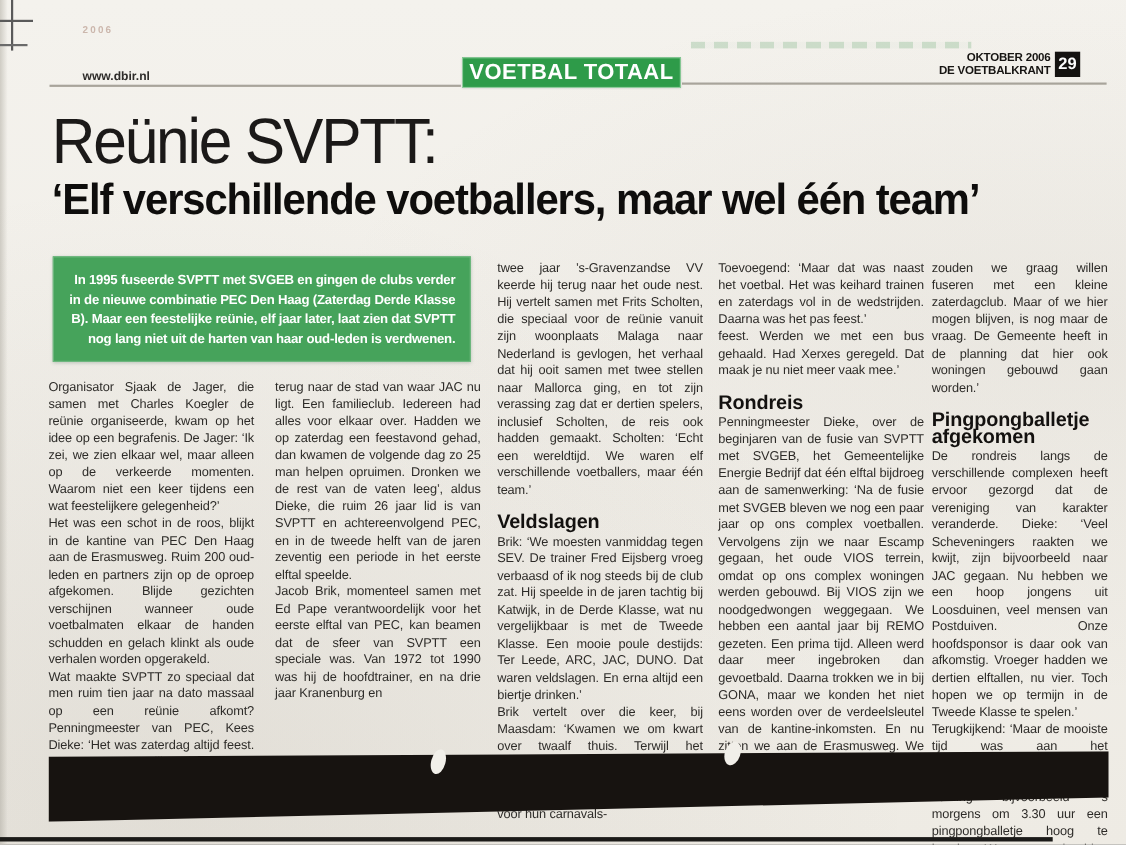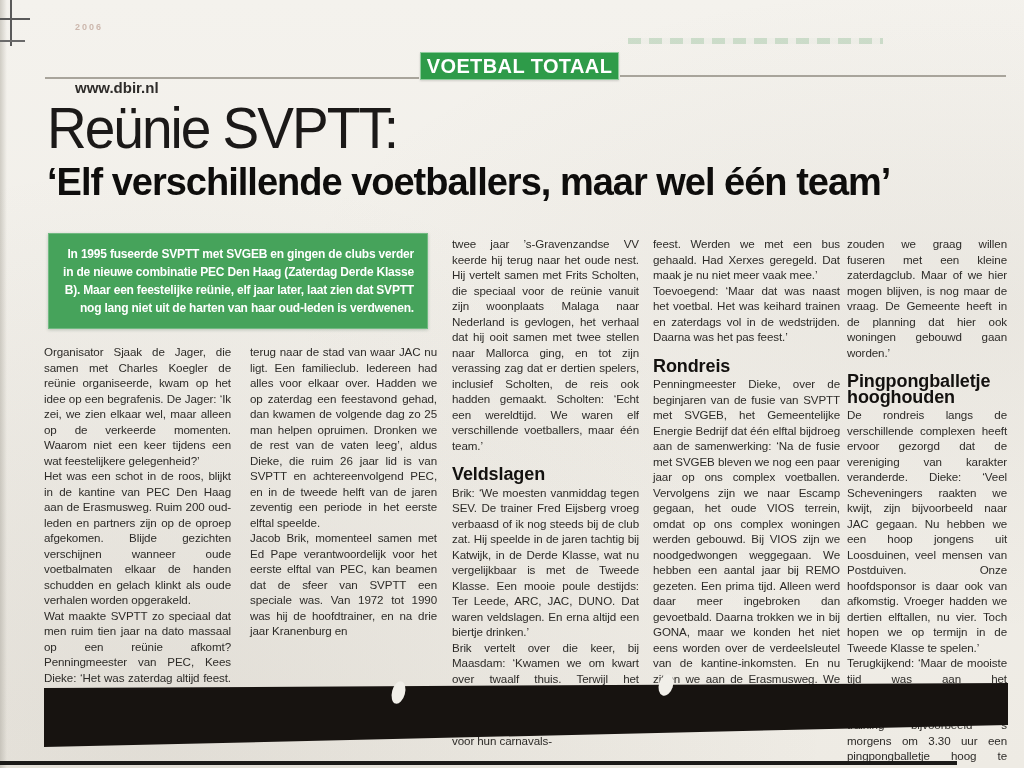--- a/index.html
+++ b/index.html
@@ -18,21 +18,21 @@
   .crop-h2 { position:absolute; left:0;    top:40px; width:25px; height:2px;  background:#6a6a6a; }
   .bleed-text {
     position:absolute; left:75px; top:22px; font-size:9px; font-weight:bold;
     color:#b29183; opacity:0.6; filter:blur(0.7px); letter-spacing:2px;
   }
   .bleed-green {
     position:absolute; left:628px; top:38px; width:255px; height:6px; opacity:0.5; filter:blur(0.6px);
     background:repeating-linear-gradient(90deg, rgba(70,150,85,0.45) 0 13px, rgba(70,150,85,0.06) 13px 21px);
   }
   
-  .site-url   { position:absolute; left:75px;  top:79px; font-size:15px; font-weight:bold; color:#2e2c2a; }
+  .site-url   { position:absolute; left:75px;  top:64px; font-size:11px; font-weight:bold; color:#2e2c2a; }
   .rule-left  { position:absolute; left:45px;  top:77px; width:374px; height:2px; background:#a8a49b; }
   .rule-right { position:absolute; left:620px; top:75px; width:386px; height:2px; background:#a8a49b; }
   .banner {
     position:absolute; left:420px; top:52px; width:199px; height:28px;
     background:#2e9b49; border:1px solid #8ecb9c; box-sizing:border-box;
     display:flex; align-items:center; justify-content:center;
     box-shadow:0 1px 2px rgba(0,0,0,0.15);
   }
   .banner-label { color:#ffffff; font-weight:bold; font-size:20px; letter-spacing:0.4px; }
   .issue-block { position:absolute; left:818px; top:46px; width:164px; display:flex; align-items:flex-start; }
@@ -95,20 +95,27 @@
   <div class="crop-h2"></div>
   <div class="bleed-text">2006</div>
   <div class="bleed-green"></div>
 
   <div class="site-url">www.dbir.nl</div>
   <div class="rule-left"></div>
   <div class="rule-right"></div>
   <div class="banner">
     <span class="banner-label">VOETBAL TOTAAL</span>
   </div>
+  <div class="issue-block">
+    <div class="issue-text">
+      <div>OKTOBER 2006</div>
+      <div>DE VOETBALKRANT</div>
+    </div>
+    <div class="page-num">29</div>
+  </div>
 
   <div class="title">Reünie SVPTT:</div>
   <div class="subtitle">‘Elf verschillende voetballers, maar wel één team’</div>
 
   <div class="intro-box">
     <p>In 1995 fuseerde SVPTT met SVGEB en gingen de clubs verder in de nieuwe combinatie PEC Den Haag (Zaterdag Derde Klasse B). Maar een feestelijke reünie, elf jaar later, laat zien dat SVPTT nog lang niet uit de harten van haar oud-leden is verdwenen.</p>
   </div>
 
   <div class="col" id="col1">
     <p>Organisator Sjaak de Jager, die samen met Charles Koegler de reünie organiseerde, kwam op het idee op een begrafenis. De Jager: ‘Ik zei, we zien elkaar wel, maar alleen op de verkeerde momenten. Waarom niet een keer tijdens een wat feestelijkere gelegenheid?’</p>
@@ -122,29 +129,29 @@
   </div>
 
   <div class="col" id="col3">
     <p>twee jaar ’s-Gravenzandse VV keerde hij terug naar het oude nest. Hij vertelt samen met Frits Scholten, die speciaal voor de reünie vanuit zijn woonplaats Malaga naar Nederland is gevlogen, het verhaal dat hij ooit samen met twee stellen naar Mallorca ging, en tot zijn verassing zag dat er dertien spelers, inclusief Scholten, de reis ook hadden gemaakt. Scholten: ‘Echt een wereldtijd. We waren elf verschillende voetballers, maar één team.’</p>
     <h3>Veldslagen</h3>
     <p>Brik: ‘We moesten vanmiddag tegen SEV. De trainer Fred Eijsberg vroeg verbaasd of ik nog steeds bij de club zat. Hij speelde in de jaren tachtig bij Katwijk, in de Derde Klasse, wat nu vergelijkbaar is met de Tweede Klasse. Een mooie poule destijds: Ter Leede, ARC, JAC, DUNO. Dat waren veldslagen. En erna altijd een biertje drinken.’</p>
     <p>Brik vertelt over die keer, bij Maasdam: ‘Kwamen we om kwart over twaalf thuis. Terwijl het afgekeurd was. En XerxesDZB nodigde ons een paar weken nadat we bij hen hadden gevoetbald uit voor hun carnavals-</p>
   </div>
 
   <div class="col" id="col4">
+    <p>Toevoegend: ‘Maar dat was naast het voetbal. Het was keihard trainen en zaterdags vol in de wedstrijden. Daarna was het pas feest.’</p>
     <p>feest. Werden we met een bus gehaald. Had Xerxes geregeld. Dat maak je nu niet meer vaak mee.’</p>
-    <p>Toevoegend: ‘Maar dat was naast het voetbal. Het was keihard trainen en zaterdags vol in de wedstrijden. Daarna was het pas feest.’</p>
     <h3>Rondreis</h3>
     <p>Penningmeester Dieke, over de beginjaren van de fusie van SVPTT met SVGEB, het Gemeentelijke Energie Bedrijf dat één elftal bijdroeg aan de samenwerking: ‘Na de fusie met SVGEB bleven we nog een paar jaar op ons complex voetballen. Vervolgens zijn we naar Escamp gegaan, het oude VIOS terrein, omdat op ons complex woningen werden gebouwd. Bij VIOS zijn we noodgedwongen weggegaan. We hebben een aantal jaar bij REMO gezeten. Een prima tijd. Alleen werd daar meer ingebroken dan gevoetbald. Daarna trokken we in bij GONA, maar we konden het niet eens worden over de verdeelsleutel van de kantine-inkomsten. En nu zitten we aan de Erasmusweg. We hebben het hier uitstekend naar onze zin. In de toekomst</p>
   </div>
 
   <div class="col" id="col5">
     <p>zouden we graag willen fuseren met een kleine zaterdagclub. Maar of we hier mogen blijven, is nog maar de vraag. De Gemeente heeft in de planning dat hier ook woningen gebouwd gaan worden.’</p>
-    <h3>Pingpongballetje hooghouden</h3>
+    <h3>Pingpongballetje afgekomen</h3>
     <p>De rondreis langs de verschillende complexen heeft ervoor gezorgd dat de vereniging van karakter veranderde. Dieke: ‘Veel Scheveningers raakten we kwijt, zijn bijvoorbeeld naar JAC gegaan. Nu hebben we een hoop jongens uit Loosduinen, veel mensen van Postduiven. Onze hoofdsponsor is daar ook van afkomstig. Vroeger hadden we dertien elftallen, nu vier. Toch hopen we op termijn in de Tweede Klasse te spelen.’</p>
     <p>Terugkijkend: ‘Maar de mooiste tijd was aan het Benoordenhout. Dat is weg na het vertrek. Stonden we na een training bijvoorbeeld ’s morgens om 3.30 uur een pingpongballetje hoog te houden. We waren misschien dronken, maar we konden wel voetballen.’ (EF)</p>
   </div>
 
   <div class="bottom-bar"></div>
   <div class="hole hole-1"></div>
   <div class="hole hole-2"></div>
   <div class="bottom-line"></div>
 
 </div>

